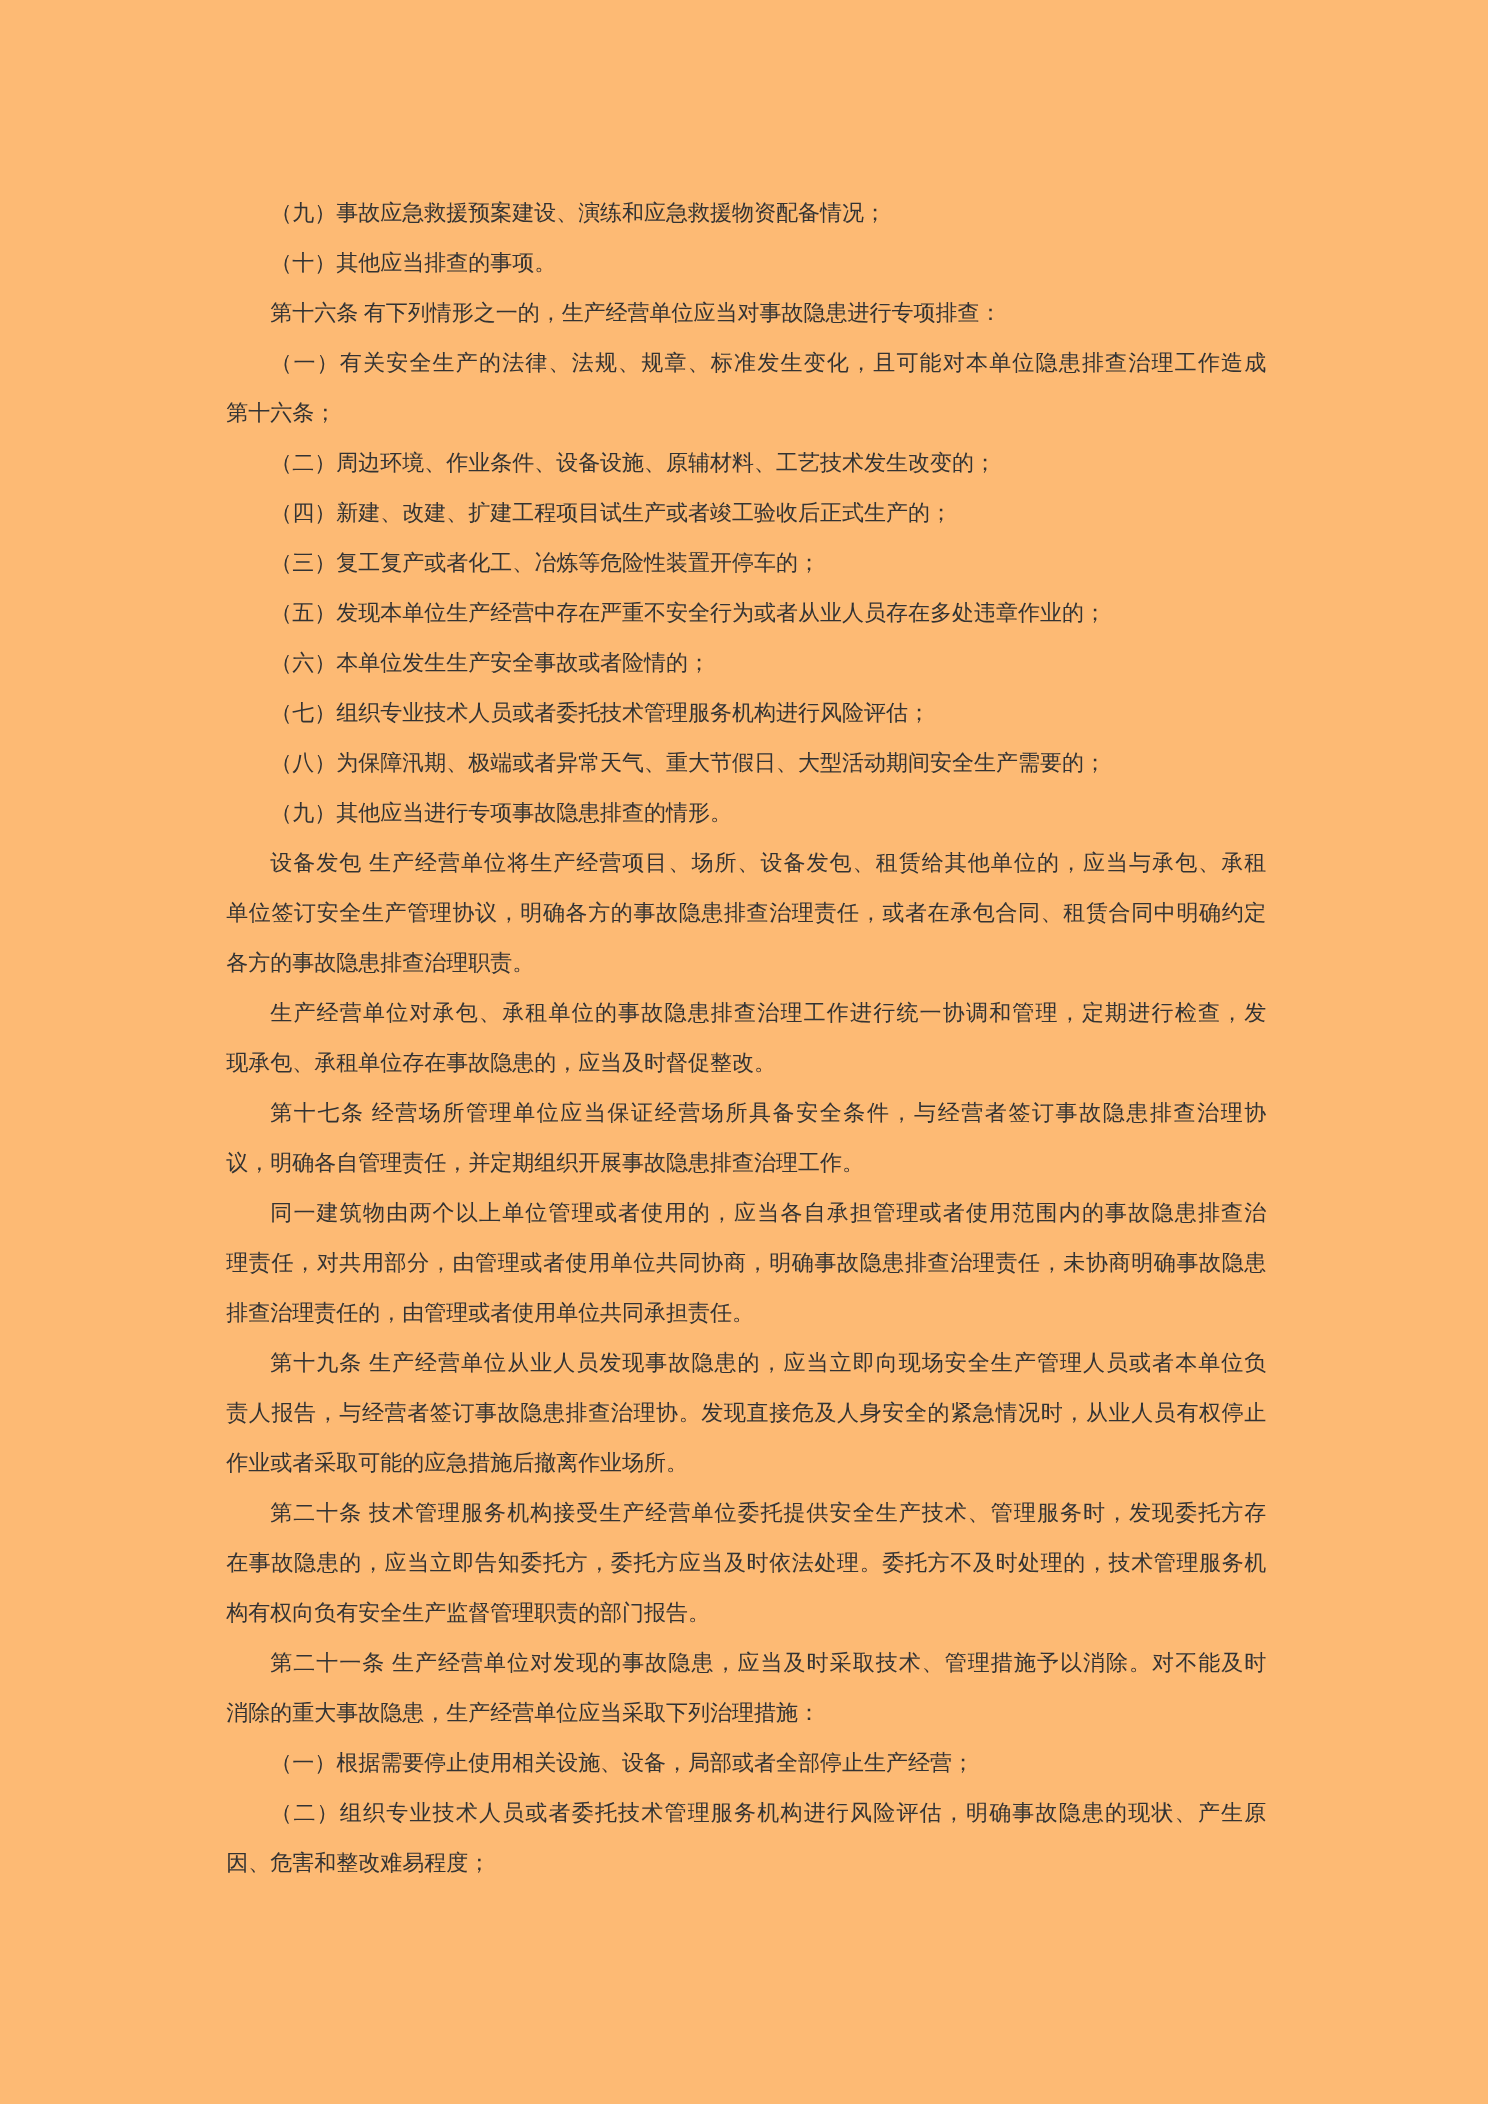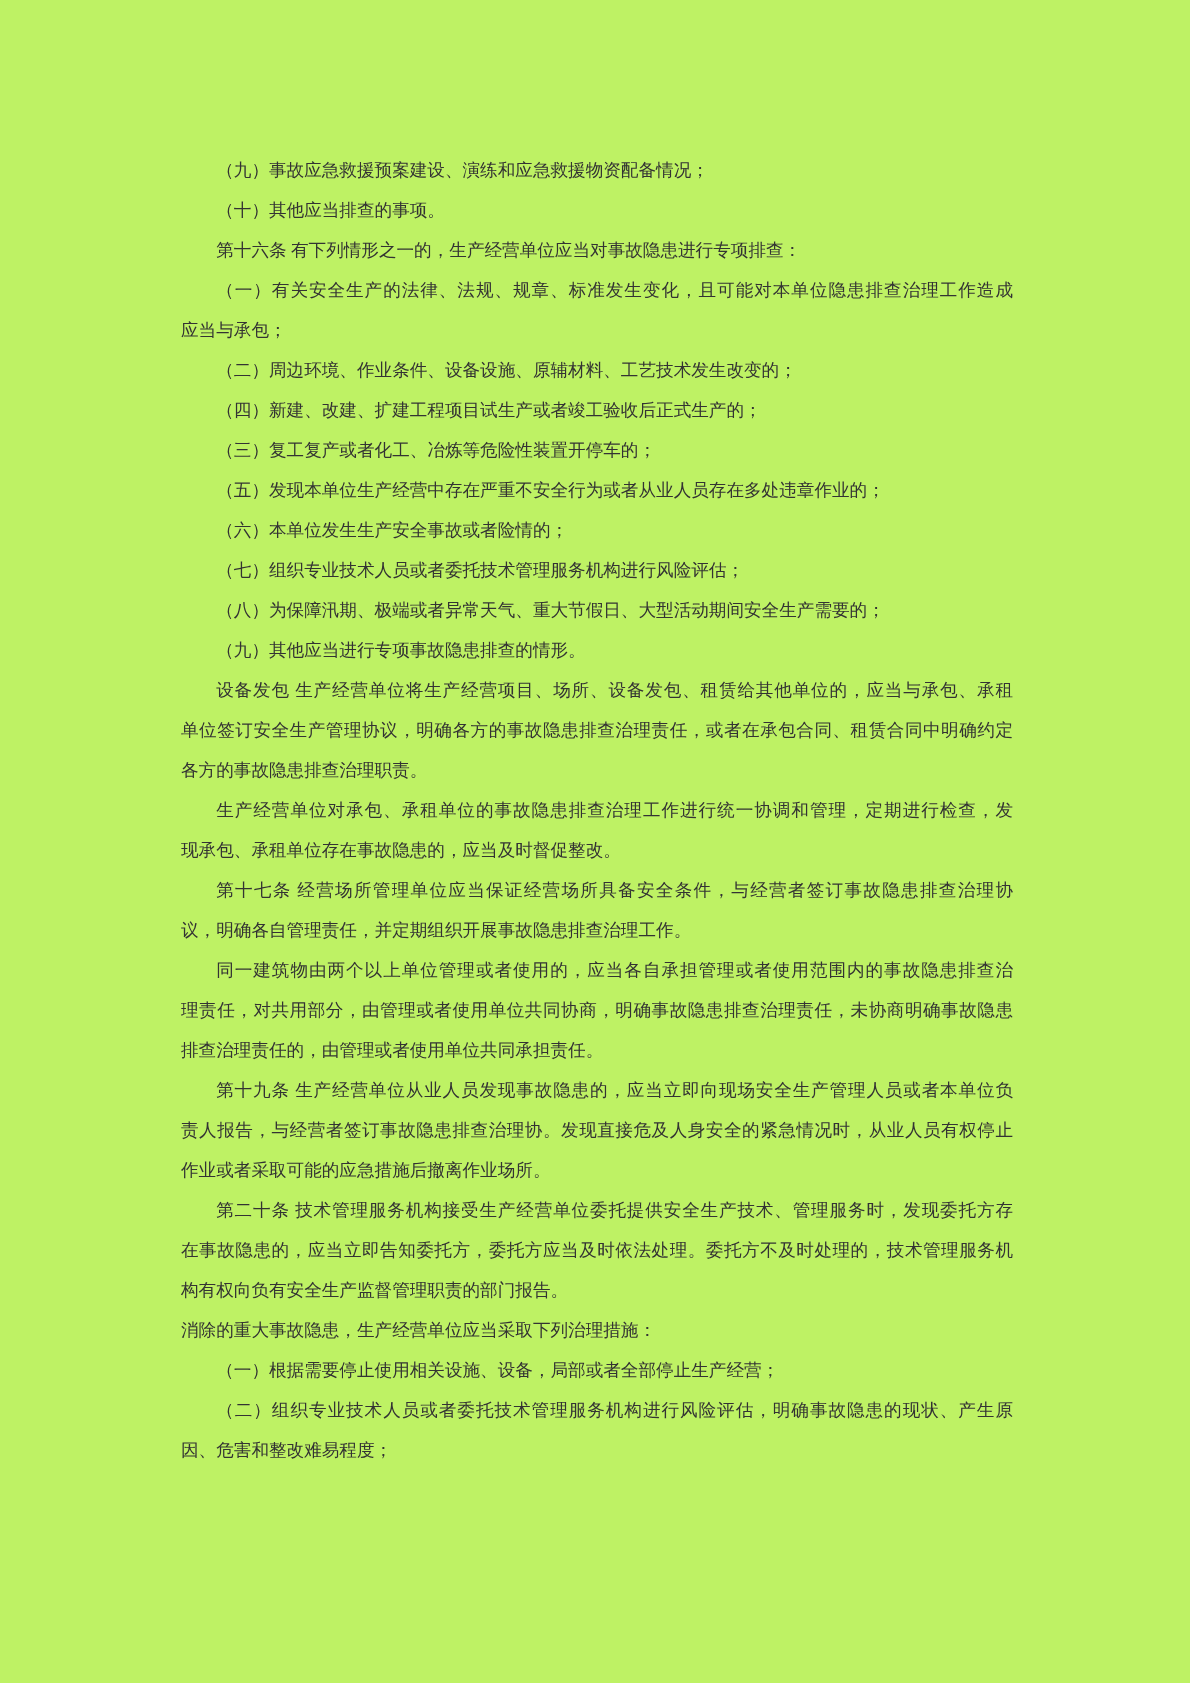--- a/index.html
+++ b/index.html
@@ -11,21 +11,21 @@
     width: 1190px;
     height: 1683px;
     position: relative;
     overflow: hidden;
   }
   .page {
     position: absolute;
     left: 0; top: 0;
     width: 1190px;
     height: 1683px;
-    background: #bef264;
+    background: #fdba74;
   }
   .doc-body {
     position: absolute;
     left: 181px;
     top: 150px;
     width: 832px;
     font-family: "Liberation Serif", "DejaVu Serif", serif;
     font-size: 17.6px;
     color: #333333;
     line-height: 40px;
@@ -54,21 +54,21 @@
         <div class="line first">（九）事故应急救援预案建设、演练和应急救援物资配备情况；</div>
       </div>
       <div class="para">
         <div class="line first">（十）其他应当排查的事项。</div>
       </div>
       <div class="para">
         <div class="line first"><span class="term">第十六条</span> 有下列情形之一的，生产经营单位应当对事故隐患进行专项排查：</div>
       </div>
       <div class="para">
         <div class="line first fill">（一）有关安全生产的法律、法规、规章、标准发生变化，且可能对本单位隐患排查治理工作造成</div>
-        <div class="line">应当与承包；</div>
+        <div class="line">第十六条；</div>
       </div>
       <div class="para">
         <div class="line first">（二）周边环境、作业条件、设备设施、原辅材料、工艺技术发生改变的；</div>
       </div>
       <div class="para">
         <div class="line first">（四）新建、改建、扩建工程项目试生产或者竣工验收后正式生产的；</div>
       </div>
       <div class="para">
         <div class="line first">（三）复工复产或者化工、冶炼等危险性装置开停车的；</div>
       </div>
@@ -109,20 +109,21 @@
         <div class="line first fill"><span class="term">第十九条</span> 生产经营单位从业人员发现事故隐患的，应当立即向现场安全生产管理人员或者本单位负</div>
         <div class="line fill">责人报告，与经营者签订事故隐患排查治理协。发现直接危及人身安全的紧急情况时，从业人员有权停止</div>
         <div class="line">作业或者采取可能的应急措施后撤离作业场所。</div>
       </div>
       <div class="para">
         <div class="line first fill"><span class="term">第二十条</span> 技术管理服务机构接受生产经营单位委托提供安全生产技术、管理服务时，发现委托方存</div>
         <div class="line fill">在事故隐患的，应当立即告知委托方，委托方应当及时依法处理。委托方不及时处理的，技术管理服务机</div>
         <div class="line">构有权向负有安全生产监督管理职责的部门报告。</div>
       </div>
       <div class="para">
+        <div class="line first fill"><span class="term">第二十一条</span> 生产经营单位对发现的事故隐患，应当及时采取技术、管理措施予以消除。对不能及时</div>
         <div class="line">消除的重大事故隐患，生产经营单位应当采取下列治理措施：</div>
       </div>
       <div class="para">
         <div class="line first">（一）根据需要停止使用相关设施、设备，局部或者全部停止生产经营；</div>
       </div>
       <div class="para">
         <div class="line first fill">（二）组织专业技术人员或者委托技术管理服务机构进行风险评估，明确事故隐患的现状、产生原</div>
         <div class="line">因、危害和整改难易程度；</div>
       </div>
     </div>

